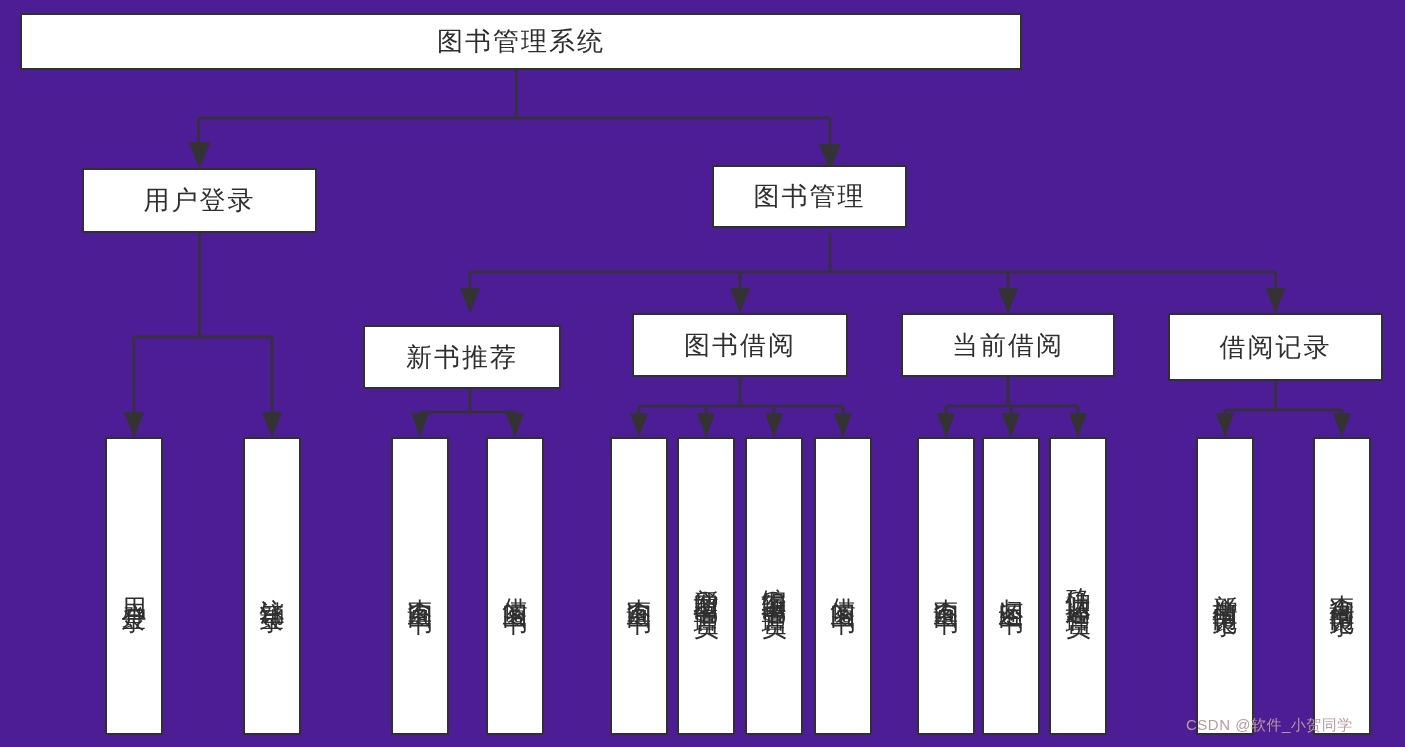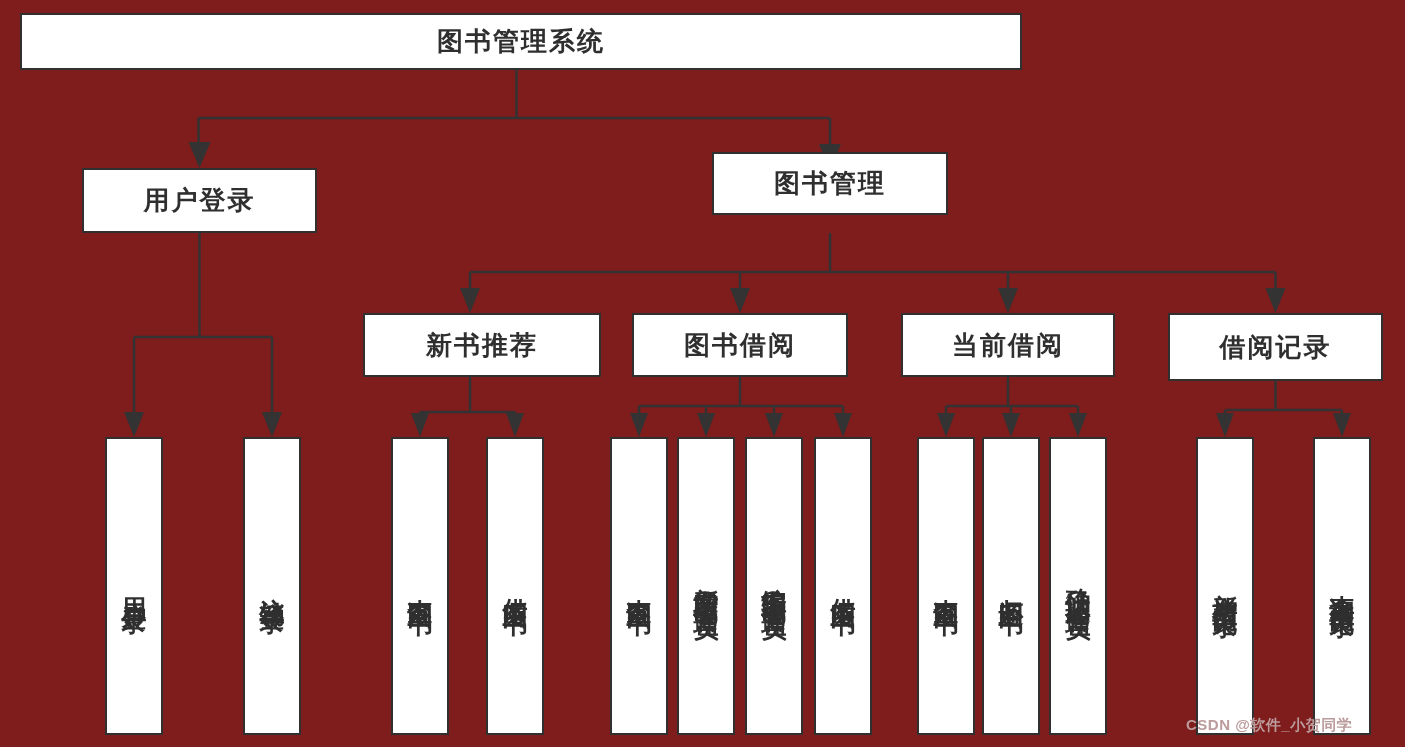--- a/index.html
+++ b/index.html
@@ -1,18 +1,18 @@
 <!DOCTYPE html>
 <html><head>
 <meta charset="utf-8">
 <style>
   html,body { margin:0; padding:0; background:#ffffff; }
   .stage {
-    position:relative; width:1405px; height:747px; background:#7f1d1d;
-    font-family:"Liberation Sans","DejaVu Sans",sans-serif; overflow:hidden;font-weight:bold;
+    position:relative; width:1405px; height:747px; background:#4c1d95;
+    font-family:"Liberation Sans","DejaVu Sans",sans-serif; overflow:hidden;
   }
   svg.connectors { position:absolute; left:0; top:0; z-index:1; }
   .box {
     position:absolute; box-sizing:border-box; background:#ffffff;
     border:2.5px solid #303030; display:flex; align-items:center; justify-content:center;
     z-index:2; color:#2f2f2f;
   }
   .h-label { font-size:26px; letter-spacing:2px; white-space:nowrap; }
   .leaf { top:437px; width:58px; height:298px; }
   .leaf .v-label {
@@ -69,25 +69,25 @@
     </g>
   </svg>
 
   <div class="box" style="left:20px;top:13px;width:1002px;height:57px">
     <span class="h-label">图书管理系统</span>
   </div>
 
   <div class="box" style="left:82px;top:168px;width:235px;height:65px">
     <span class="h-label">用户登录</span>
   </div>
-  <div class="box" style="left:712px;top:152px;width:236px;height:63px">
+  <div class="box" style="left:712px;top:165px;width:195px;height:63px">
     <span class="h-label">图书管理</span>
   </div>
 
-  <div class="box" style="left:363px;top:313px;width:238px;height:64px">
+  <div class="box" style="left:363px;top:325px;width:198px;height:64px">
     <span class="h-label">新书推荐</span>
   </div>
   <div class="box" style="left:901px;top:313px;width:214px;height:64px">
     <span class="h-label">当前借阅</span>
   </div>
   <div class="box" style="left:632px;top:313px;width:216px;height:64px">
     <span class="h-label">图书借阅</span>
   </div>
   <div class="box" style="left:1168px;top:313px;width:215px;height:68px">
     <span class="h-label">借阅记录</span>

